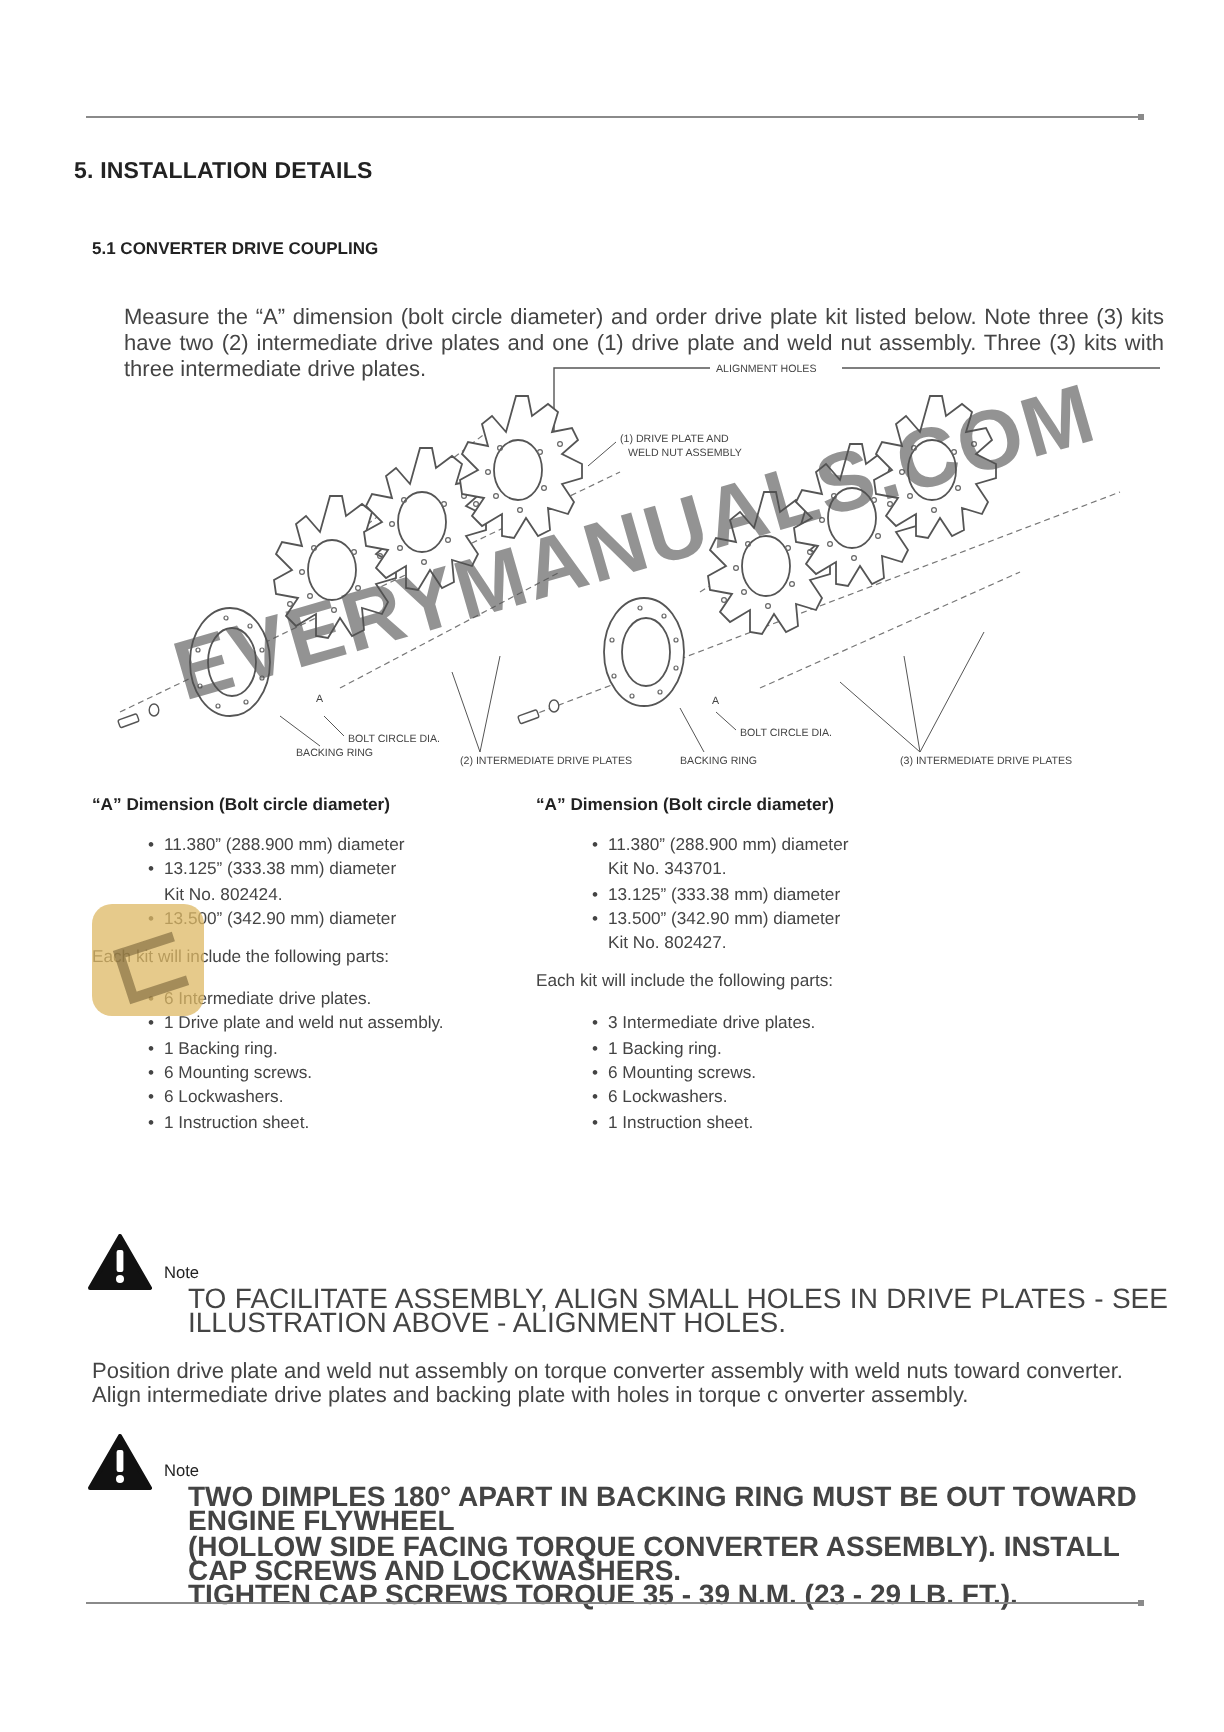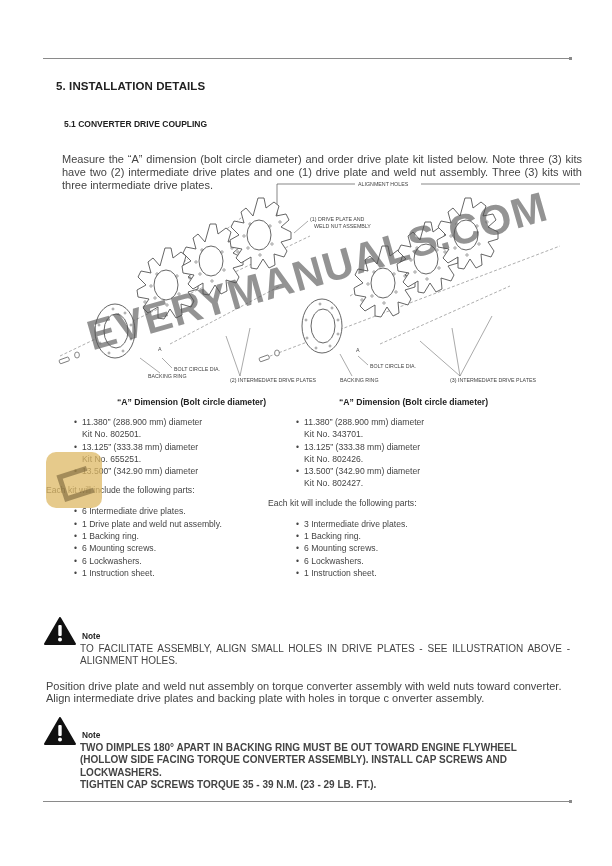--- a/index.html
+++ b/index.html
@@ -2,37 +2,37 @@
 <html><head>
 <meta charset="utf-8">
 <style>
   html, body { margin:0; padding:0; background:#ffffff; }
   body { width:612px; height:866px; position:relative; overflow:hidden;
          font-family:"Liberation Sans", sans-serif; color:#333; }
   .rule { position:absolute; left:43px; width:527px; height:1px; background:#8a8a8a; }
   .rule-top { top:58px; }
   .rule-bottom { top:801px; }
   .rule::after { content:""; position:absolute; right:-2px; top:-1px; width:3px; height:3px; background:#8a8a8a; }
-  h1 { position:absolute; left:56px; top:80px; margin:0; font-size:11.5px; font-weight:bold; color:#222; letter-spacing:0.1px; }
-  h2 { position:absolute; left:64px; top:119px; margin:0; font-size:8.5px; font-weight:bold; color:#222; }
+  h1 { position:absolute; left:37px; top:80px; margin:0; font-size:11.5px; font-weight:bold; color:#222; letter-spacing:0.1px; }
+  h2 { position:absolute; left:46px; top:119px; margin:0; font-size:8.5px; font-weight:bold; color:#222; }
   .intro { position:absolute; left:46px; top:137px; width:520px; margin:16px; font-size:11px; line-height:13px; color:#444; text-align:justify; }
   .figure { position:absolute; left:40px; top:176px; width:540px; height:212px; }
   .col { position:absolute; top:397px; width:220px; font-size:8.6px; color:#444; }
   .col-left { left:46px; }
   .col-right { left:268px; }
-  .col h3 { margin:0 0 9px 0; font-size:8.6px; font-weight:bold; color:#222;text-align:right; }
+  .col h3 { margin:0 0 9px 0; font-size:8.6px; font-weight:bold; color:#222; }
   .col ul { list-style:none; margin:0; padding:0; }
   .col li { position:relative; padding-left:8px; line-height:12.3px;margin-left:28px; }
   .col li::before { content:"•"; position:absolute; left:0; top:0; }
   .col .dims li .kit { display:block; }
   .col .parts-title { margin:7px 0 9px 0; line-height:12px; }
   .note { position:absolute; left:44px; width:530px; }
   .note .warn { position:absolute; left:0; top:0; width:32px; height:28px; }
-  .note .label { position:absolute; left:38px; font-size:8.3px; font-weight:bold; color:#222; }
-  .note .text { position:absolute; left:36px; width:490px; font-size:10px; line-height:12.3px; color:#444; text-align:justify; }
+  .note .label { position:absolute; left:38px; font-size:8.3px; font-weight:normal; color:#222; }
+  .note .text { position:absolute; left:50px; width:490px; font-size:14px; line-height:12.3px; color:#444; text-align:justify; }
   .note1 { top:617px; }
   .note1 .label { top:14px; }
   .note1 .text { top:26px; }
   .note2 { top:717px; }
   .note2 .label { top:13px; }
   .note2 .text { top:25px; text-align:left;font-weight:bold; }
   .body-para { position:absolute; left:46px; top:680px; width:520px; font-size:11px; line-height:12.3px; color:#444; }
   .watermark { position:absolute; left:95px; top:312px; font-size:42px; font-weight:bold; color:rgba(80,80,80,0.62);
                transform:rotate(-16deg); transform-origin:left bottom; letter-spacing:1px; white-space:nowrap; pointer-events:none; }
   .wm-logo { position:absolute; left:46px; top:452px; width:56px; height:56px; border-radius:10px;
@@ -127,40 +127,40 @@
   <line x1="312" y1="200" x2="300" y2="178" stroke="#555" stroke-width="0.5"></line>
   <text class="fig-label" x="410" y="206">(3) INTERMEDIATE DRIVE PLATES</text>
   <line x1="420" y1="200" x2="380" y2="165" stroke="#555" stroke-width="0.5"></line>
   <line x1="420" y1="200" x2="412" y2="152" stroke="#555" stroke-width="0.5"></line>
   <line x1="420" y1="200" x2="452" y2="140" stroke="#555" stroke-width="0.5"></line>
 </svg>
 
 <div class="col col-left">
   <h3>“A” Dimension (Bolt circle diameter)</h3>
   <ul class="dims">
-    <li><span>11.380” (288.900 mm) diameter</span><span class="kit">Kit No. 802501.</span></li>
-    <li><span>13.125” (333.38 mm) diameter</span><span class="kit">Kit No. 655251.</span></li>
+    <li><span>11.380” (288.900 mm) diameter</span></li>
+    <li><span>13.125” (333.38 mm) diameter</span><span class="kit">Kit No. 802424.</span></li>
     <li><span>13.500” (342.90 mm) diameter</span></li>
   </ul>
   <div class="parts-title">Each kit will include the following parts:</div>
   <ul>
     <li>6 Intermediate drive plates.</li>
     <li>1 Drive plate and weld nut assembly.</li>
     <li>1 Backing ring.</li>
     <li>6 Mounting screws.</li>
     <li>6 Lockwashers.</li>
     <li>1 Instruction sheet.</li>
   </ul>
 </div>
 
 <div class="col col-right">
   <h3>“A” Dimension (Bolt circle diameter)</h3>
   <ul class="dims">
     <li><span>11.380” (288.900 mm) diameter</span><span class="kit">Kit No. 343701.</span></li>
-    <li><span>13.125” (333.38 mm) diameter</span><span class="kit">Kit No. 802426.</span></li>
+    <li><span>13.125” (333.38 mm) diameter</span></li>
     <li><span>13.500” (342.90 mm) diameter</span><span class="kit">Kit No. 802427.</span></li>
   </ul>
   <div class="parts-title">Each kit will include the following parts:</div>
   <ul>
     <li>3 Intermediate drive plates.</li>
     <li>1 Backing ring.</li>
     <li>6 Mounting screws.</li>
     <li>6 Lockwashers.</li>
     <li>1 Instruction sheet.</li>
   </ul>

